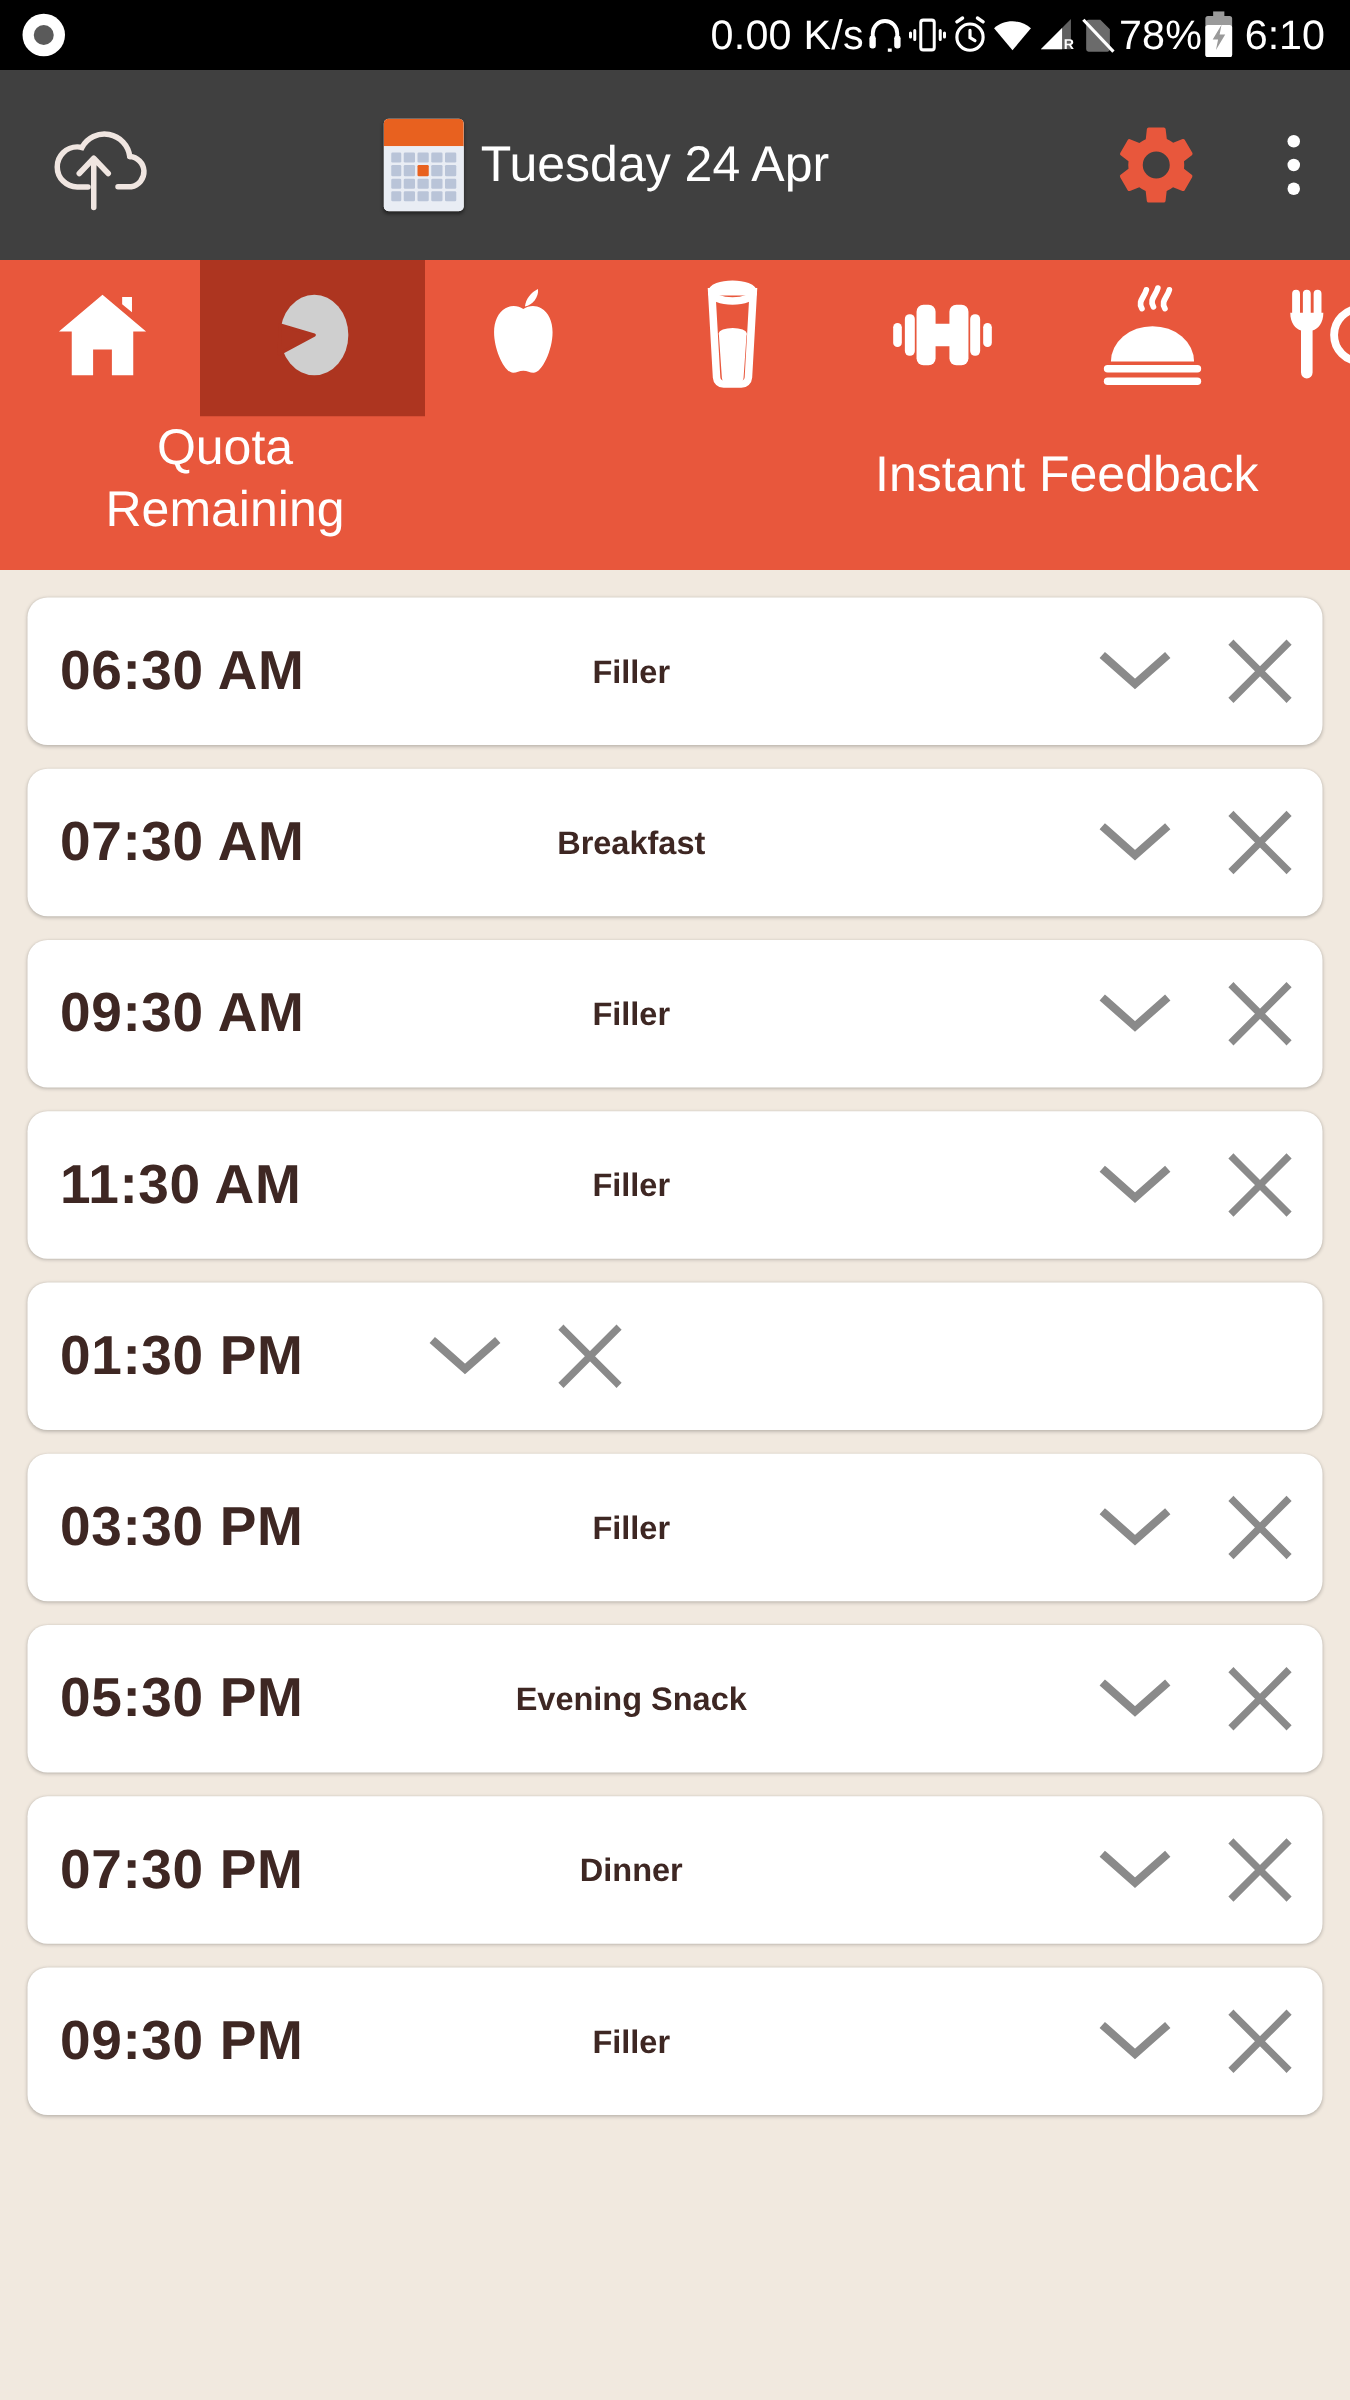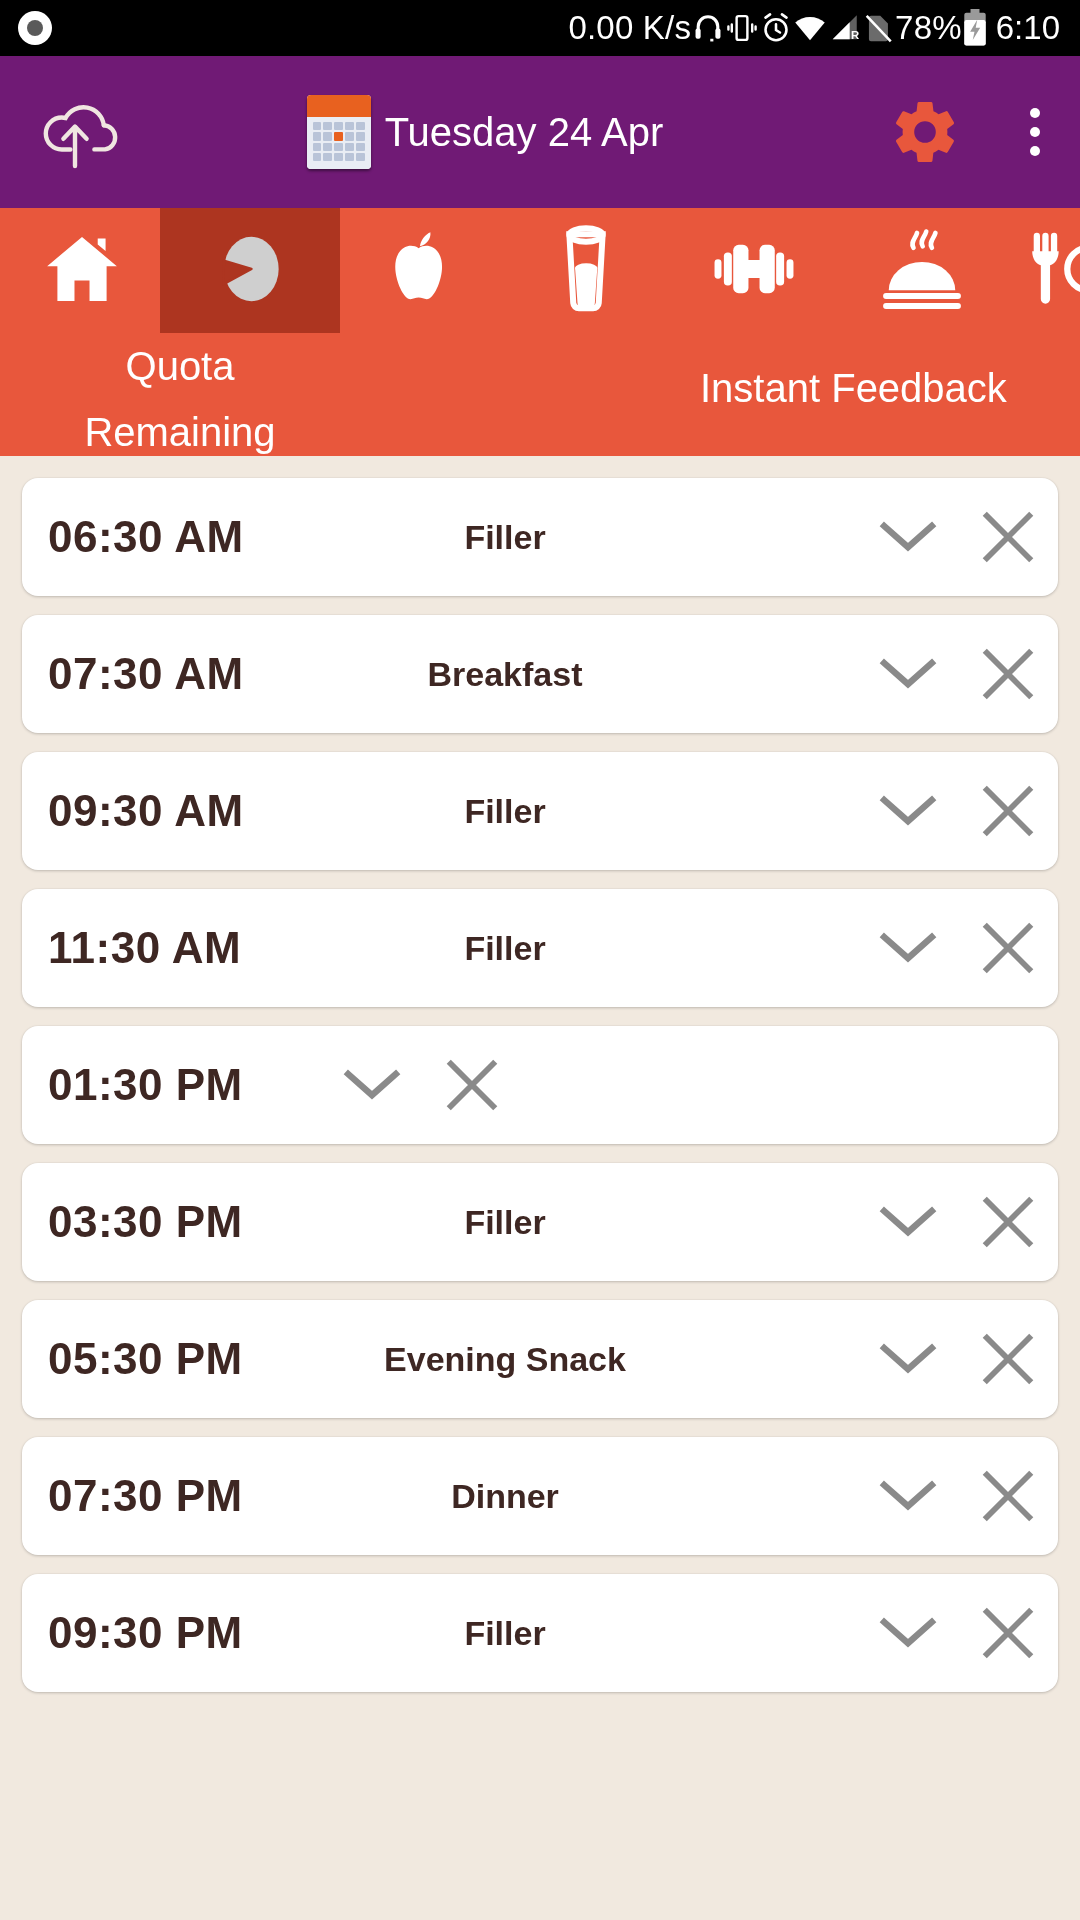--- a/index.html
+++ b/index.html
@@ -28,21 +28,21 @@
 
   .rec-dot{
     width:34px;height:34px;border-radius:50%;
     background:#fff; display:flex;align-items:center;justify-content:center;
   }
   .rec-dot i{ width:16px;height:16px;border-radius:50%;background:#5a5a5a;display:block; }
 
   
   .appbar{
     position:absolute; left:0; top:56px; width:1080px; height:152px;
-    background:#701a75;
+    background:#404040;
     display:flex; align-items:center;
   }
   .cloud-btn{ width:150px; display:flex; align-items:center; justify-content:center; }
   .title-wrap{
     flex:1; display:flex; align-items:center; justify-content:center; gap:14px;
     margin-left:-40px;
   }
   .cal-icon{
     width:64px; height:74px; border-radius:4px; overflow:hidden;
     background:#fff; box-shadow:0 2px 3px rgba(0,0,0,.45);
@@ -75,21 +75,21 @@
     background:#AD3520;
   }
   .tab-icons{ position:absolute; left:0; top:0; width:1080px; height:125px; }
   .tab-ico{
     position:absolute; top:0; width:110px; height:125px;
     display:flex; align-items:center; justify-content:center;
   }
   .tab-labels{ position:absolute; left:0; top:125px; width:1080px; height:123px; }
   .tab-lab{
     position:absolute; top:0; color:#fff; text-align:center;
-    font-size:40px; line-height:66px; white-space:pre-line;
+    font-size:40px; line-height:50px; white-space:pre-line;
   }
   .tab-lab.bold{ font-weight:bold; }
 
   
   .list{
     position:absolute; left:0; top:456px; width:1080px; bottom:0;
     padding:22px 22px 0 22px;
   }
   .row{
     position:relative;
@@ -98,21 +98,21 @@
     box-shadow:0 1px 3px rgba(0,0,0,.20), 0 0 0 1px rgba(0,0,0,.015);
     display:flex; align-items:center;
   }
   .row-time{
     width:300px; padding-left:26px;
     font-size:44px; font-weight:bold; color:#3E2723;
     letter-spacing:.5px; white-space:nowrap;
   }
   .row-label{
     flex:1; text-align:center; margin-right:170px;
-    font-size:34px; font-weight:bold; color:#3E2723;
+    font-size:26px; font-weight:bold; color:#3E2723;
     white-space:nowrap;
   }
   .row-act{
     width:100px; height:118px;
     display:flex; align-items:center; justify-content:center;
   }
   .chev{ display:block; }
   .xmark{ display:block; }
 </style>
 </head>

